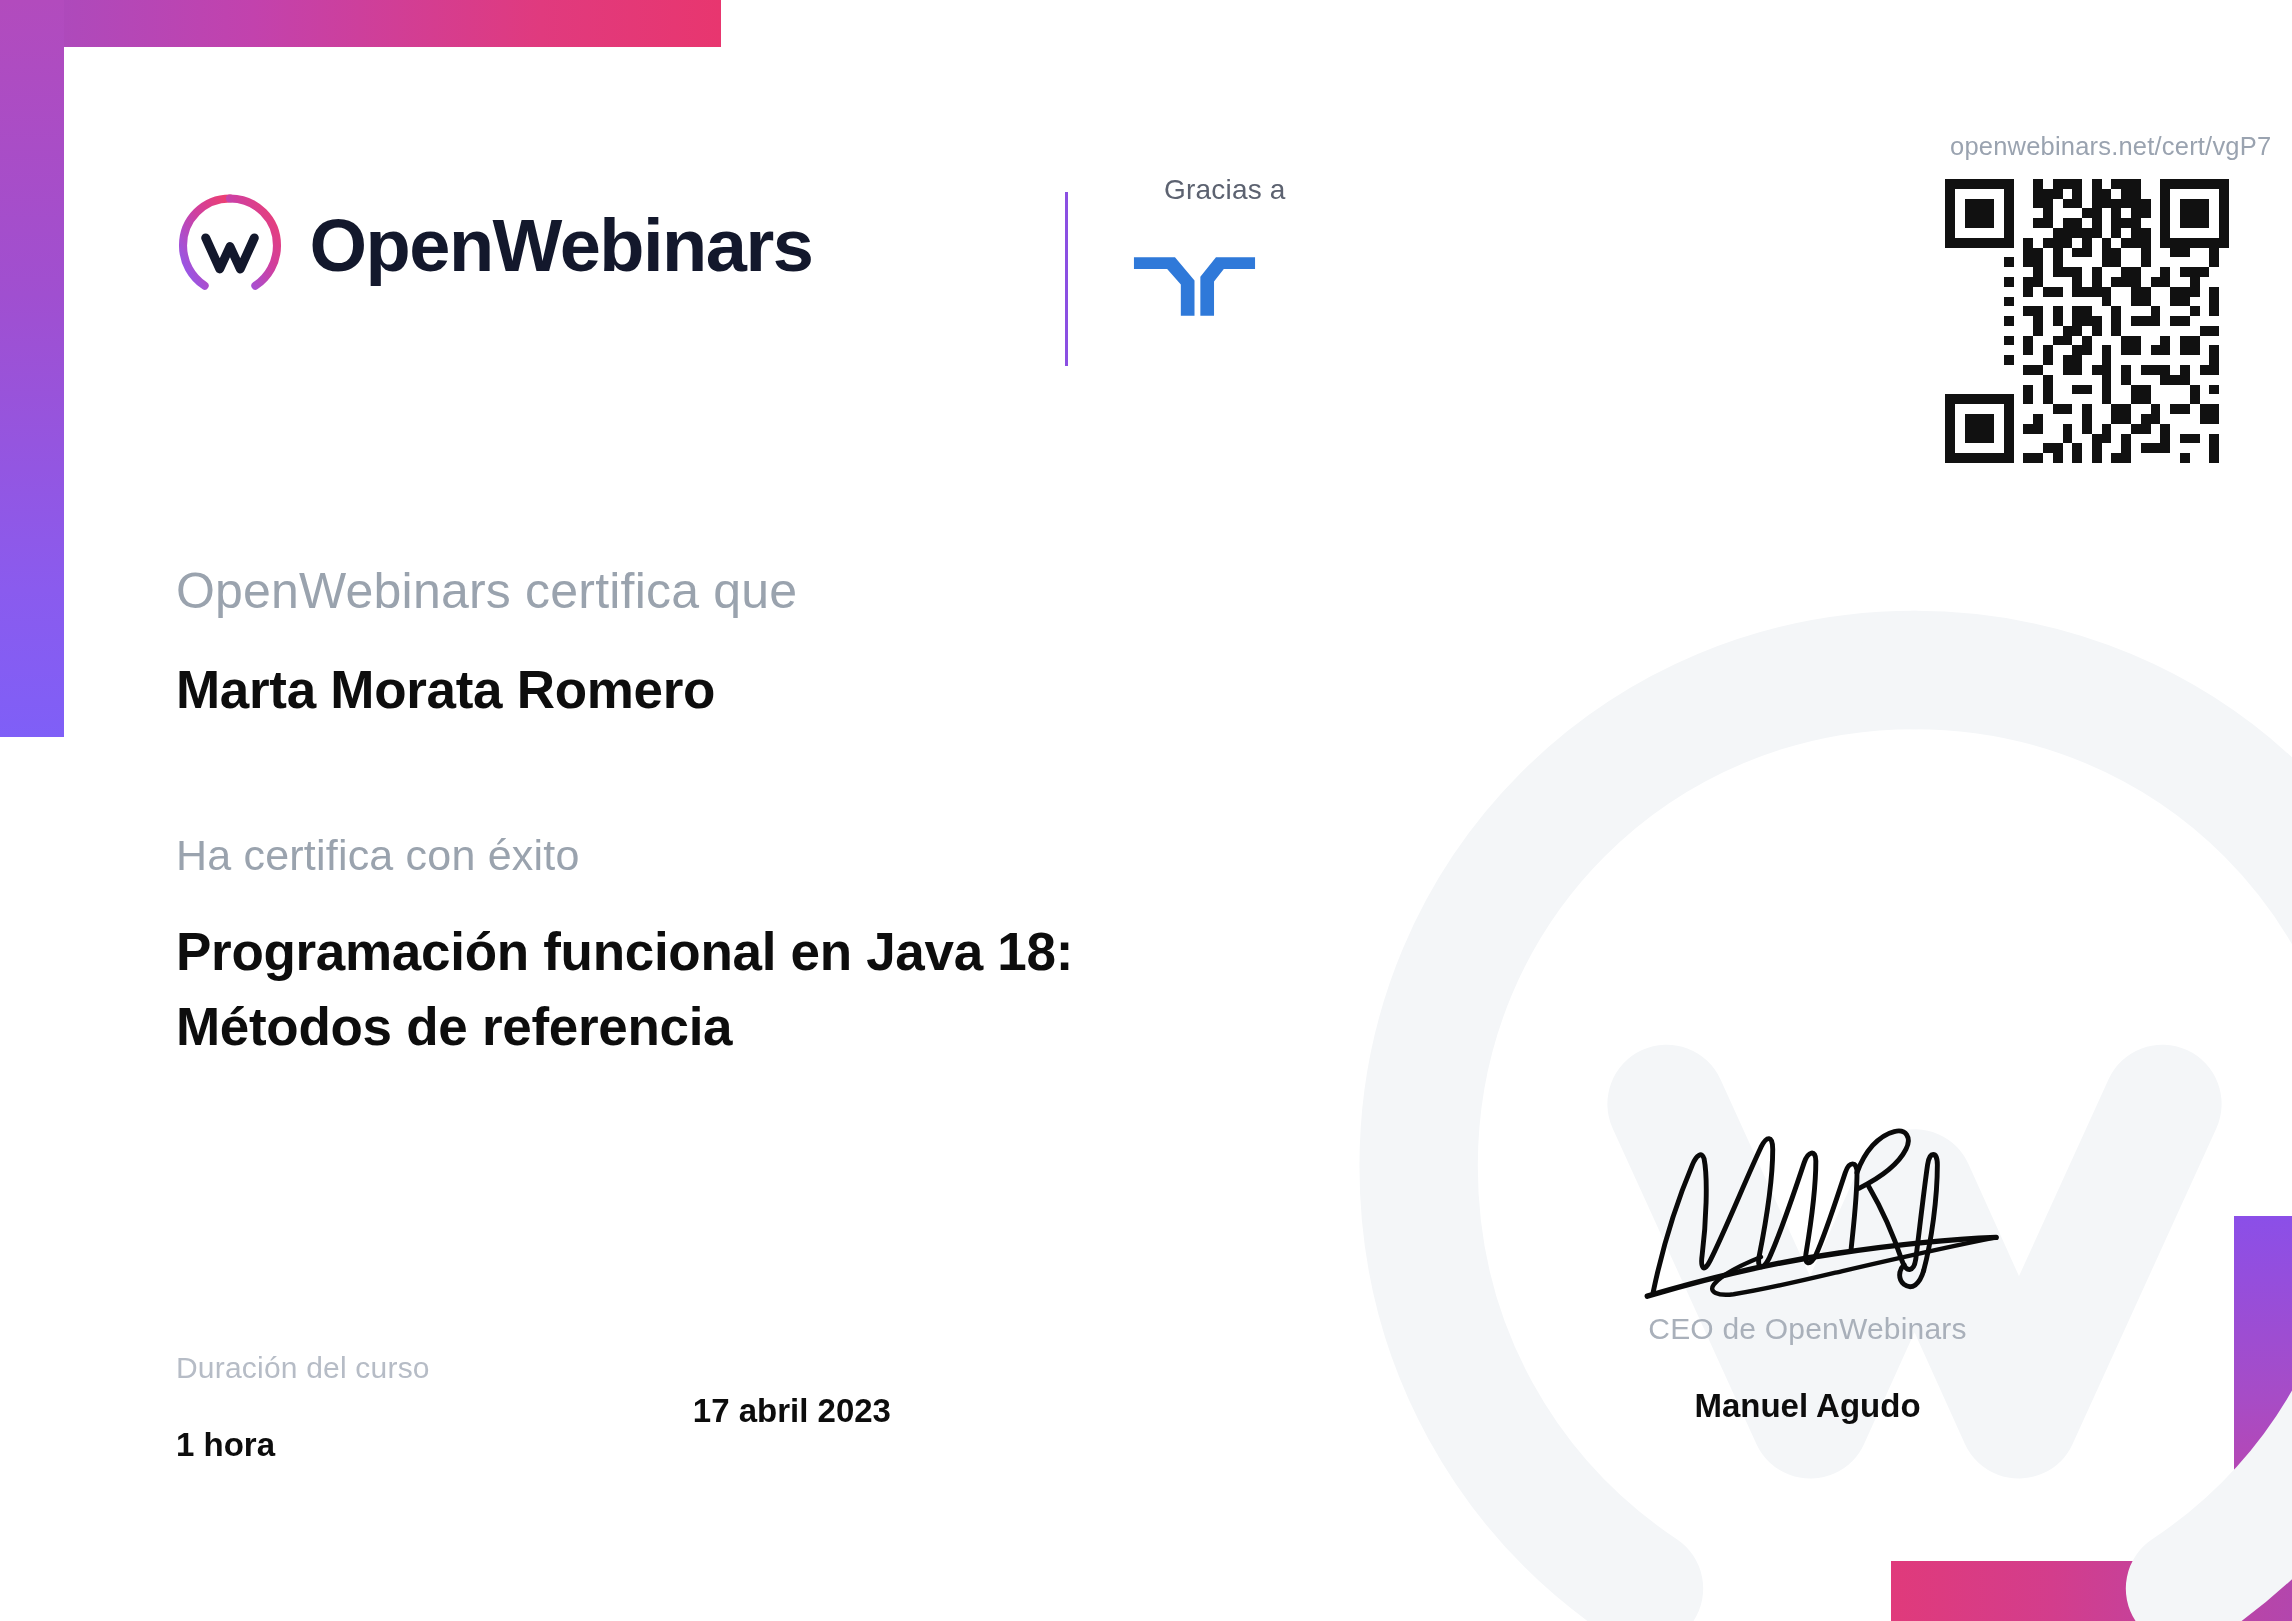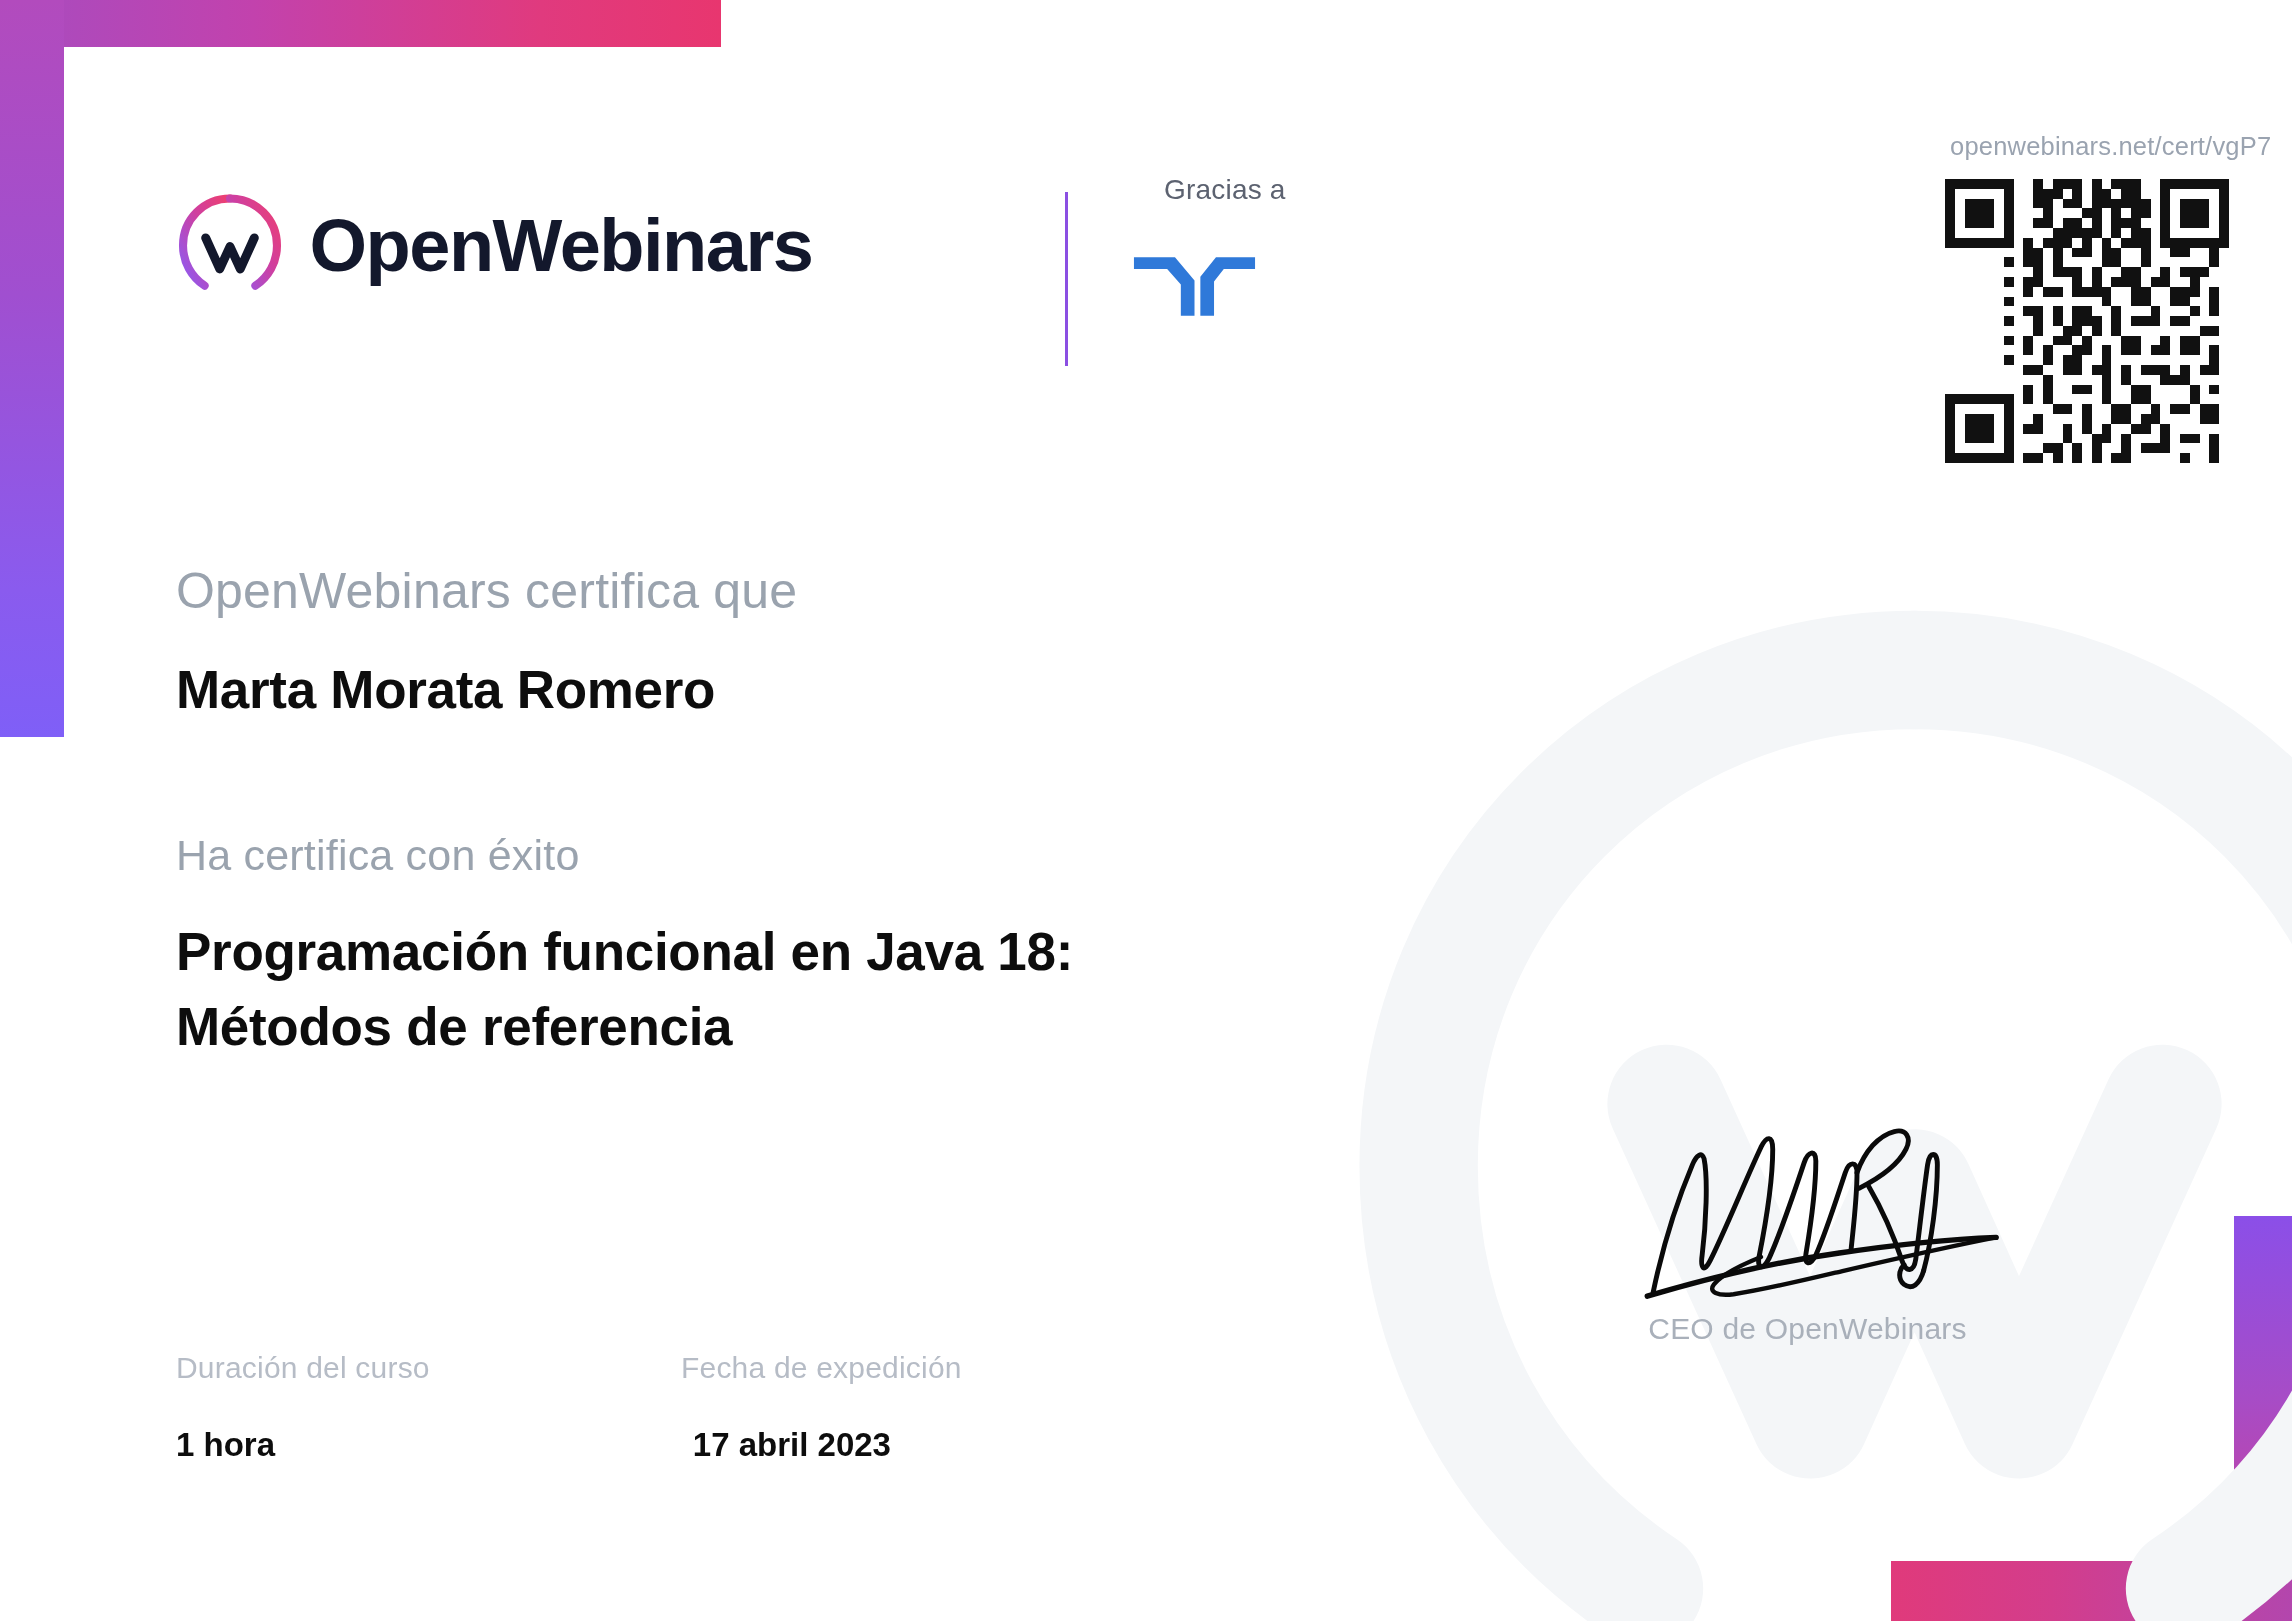--- a/index.html
+++ b/index.html
@@ -443,21 +443,20 @@
     <div class="eyebrow2">Ha certifica con éxito</div>
     <div class="course">Programación funcional en Java 18: Métodos de referencia</div>
   </div>
 
   <div class="meta">
     <div class="meta-col">
       <div class="meta-label">Duración del curso</div>
       <div class="meta-value">1 hora</div>
     </div>
     <div class="meta-col indented">
-      <div class="meta-label">Fecha de expedición</div>
       <div class="meta-value">17 abril 2023</div>
     </div>
   </div>
 
   <div class="sign-block">
     <div class="signature">
       <svg viewBox="0 0 400 200" xmlns="http://www.w3.org/2000/svg">
         <g fill="none" stroke="#0a0a0a" stroke-linecap="round" stroke-linejoin="round">
           <path d="M42 188 C 52 140 66 96 82 58 C 86 48 92 44 94 52 C 98 72 96 118 92 150
                    C 90 164 94 168 100 156 C 116 124 136 74 152 40 C 158 28 164 28 164 42
@@ -468,16 +467,17 @@
           <path d="M262 80 C 276 104 288 132 296 156 C 300 168 308 168 310 154
                    C 314 122 318 86 322 58 C 324 44 332 44 332 58 C 332 92 326 136 318 166" stroke-width="5"></path>
           <path d="M318 166 C 314 180 306 186 298 180 C 292 175 292 166 298 160" stroke-width="5"></path>
           <path d="M36 192 C 90 176 160 158 232 148 C 286 140 340 134 392 132" stroke-width="5.5"></path>
           <path d="M392 132 C 340 142 280 156 228 168 C 186 178 150 186 124 190
                    C 108 192 98 188 104 180 C 112 170 132 160 152 152" stroke-width="4.5"></path>
         </g>
       </svg>
     </div>
     <div class="sign-role">CEO de OpenWebinars</div>
+    <div class="sign-name">Manuel Agudo</div>
   </div>
 
 </div>
 
 
 </body></html>

